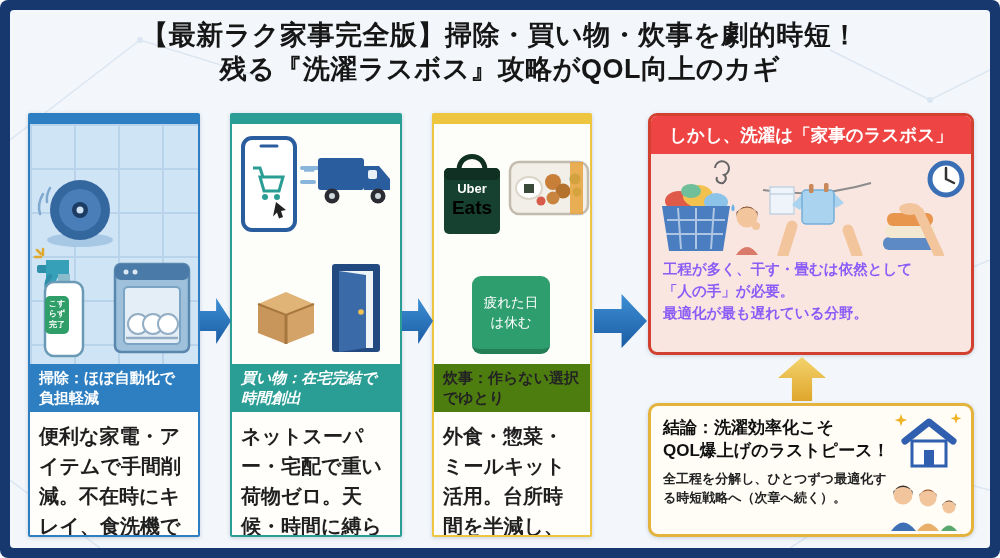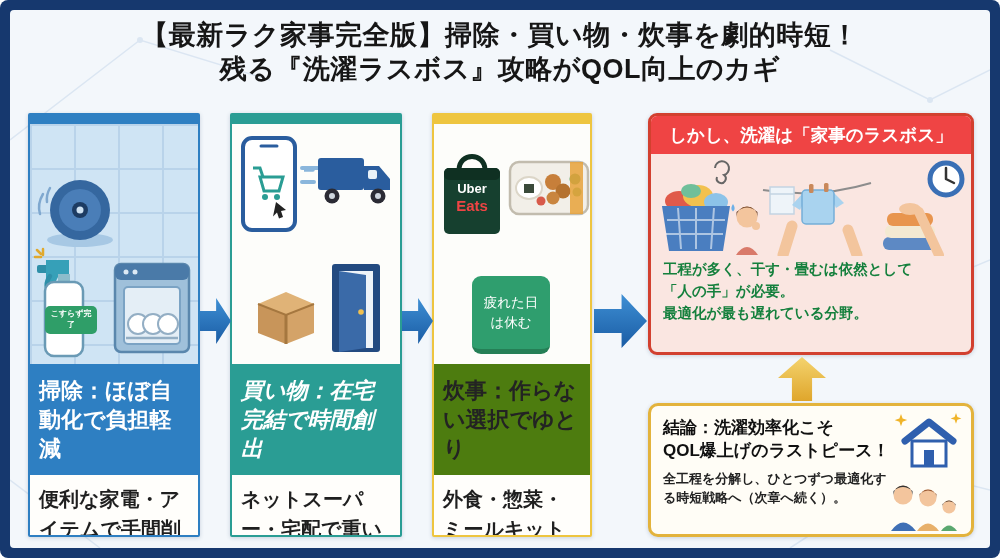--- a/index.html
+++ b/index.html
@@ -22,46 +22,46 @@
   .card2 { left:220px; width:172px; border:2px solid #2a9d94; }
   .card3 { left:422px; width:160px; border:2px solid #eec53f; }
   .card-strip { height:9px; flex:0 0 9px; }
   .strip1 { background:#2e7fc2; } .strip2 { background:#2a9d94; } .strip3 { background:#eec53f; }
   .illo { position:relative; flex:0 0 240px; }
   .illo1 { background:#cfe4f4;
            background-image:linear-gradient(#b9d3ea 2px, transparent 2px),
                             linear-gradient(90deg,#b9d3ea 2px, transparent 2px);
            background-size:44px 44px; }
   .illo2, .illo3 { background:#fdfdfa; }
-  .band { padding:12px 9px; font-size:22px; font-weight:700; line-height:1.32; }
+  .band { padding:4px 9px; font-size:15px; font-weight:700; line-height:1.32; }
   .band1 { background:#2e7fc2; color:#fff; }
   .band2 { background:#2a9d94; color:#fff;font-style:italic; }
   .band3 { background:#4d7c0f; color:#232323; }
   .cardbody { flex:1; padding:9px 9px; font-size:20px; font-weight:700;
               line-height:1.5; color:#1f1f1f; background:#fffefb; }
 
   .illo svg { position:absolute; display:block; }
   .svg-robot { left:4px; top:42px; width:92px; height:86px; }
   .svg-spray { left:6px; bottom:4px; width:60px; height:104px; }
-  .spray-label { position:absolute; left:15px; bottom:30px; width:52px; background:#2f9e68;
+  .spray-label { position:absolute; left:15px; bottom:30px; width:24px; background:#2f9e68;
                  border-radius:5px; padding:3px 2px; font-size:8px; color:#fff; text-align:center;
                  font-weight:700; line-height:1.35; }
   .spray-burst { left:2px; bottom:96px; width:22px; height:22px; }
   .svg-dish { right:6px; bottom:8px; width:80px; height:96px; }
 
   .svg-phone { left:6px; top:10px; width:88px; height:100px; }
   .svg-truck { right:0; top:26px; width:96px; height:60px; }
   .svg-box   { left:22px; bottom:18px; width:64px; height:58px; }
   .svg-door  { right:12px; bottom:8px; width:60px; height:94px; }
 
   .svg-bag   { left:6px; top:20px; width:64px; height:94px; }
   .bag-text  { position:absolute; left:6px; top:58px; width:64px; text-align:center;
                font-weight:700; line-height:1.15; }
   .bag-line1 { color:#ffffff; font-size:13px; }
-  .bag-line2 { color:#ef4444; font-size:15px; }
+  .bag-line2 { color:#000000; font-size:19px; }
   .svg-bento { right:0; top:30px; width:82px; height:66px; }
   .rest-note { position:absolute; left:38px; bottom:10px; width:78px; height:78px;
                background:#2f9e6e; border-radius:9px; border-bottom:5px solid #257f56;
                color:#fff; display:flex; align-items:center; justify-content:center;
                text-align:center; font-size:13.5px; font-weight:400; line-height:1.45;
                padding:6px 10px;margin-top:17px; }
 
   
   .flow-arrow { position:absolute; background:linear-gradient(180deg,#3e8fd4,#1a5ca4);
                 clip-path:polygon(0 28%,52% 28%,52% 0,100% 50%,52% 100%,52% 72%,0 72%); }
@@ -74,21 +74,21 @@
 
   
   .laundry { position:absolute; left:638px; top:103px; width:326px; height:242px;
              border:3px solid #d2402f; border-radius:9px; background:#fae6e1; overflow:hidden;
              box-shadow:0 1px 4px rgba(30,60,100,.2); }
   .laundry-header { background:#ef4444; color:#fff; font-size:17.5px; font-weight:700;
                     text-align:center; padding:7px 2px; }
   .laundry-illo { position:relative; height:102px; }
   .laundry-illo svg { position:absolute; left:0; top:0; width:320px; height:102px; }
   .laundry-text { padding:3px 12px 0 12px; font-size:14.5px; font-weight:700;
-                  line-height:1.5; color:#15803d; }
+                  line-height:1.5; color:#8b5cf6; }
 
   
   .conclusion { position:absolute; left:638px; top:393px; width:326px; height:134px;
                 border:3px solid #e3b33c; border-radius:10px; background:#fffdf6;
                 padding:10px 12px; box-shadow:0 1px 4px rgba(30,60,100,.2); }
   .conclusion-title { font-size:17px; font-weight:700; color:#101010; line-height:1.38; width:236px; }
   .conclusion-body { margin-top:6px; font-size:13px; font-weight:700; color:#222;
                      line-height:1.5; width:236px; }
   .svg-house  { position:absolute; right:8px; top:5px; width:68px; height:60px; }
   .svg-family { position:absolute; right:4px; bottom:3px; width:84px; height:54px; }

